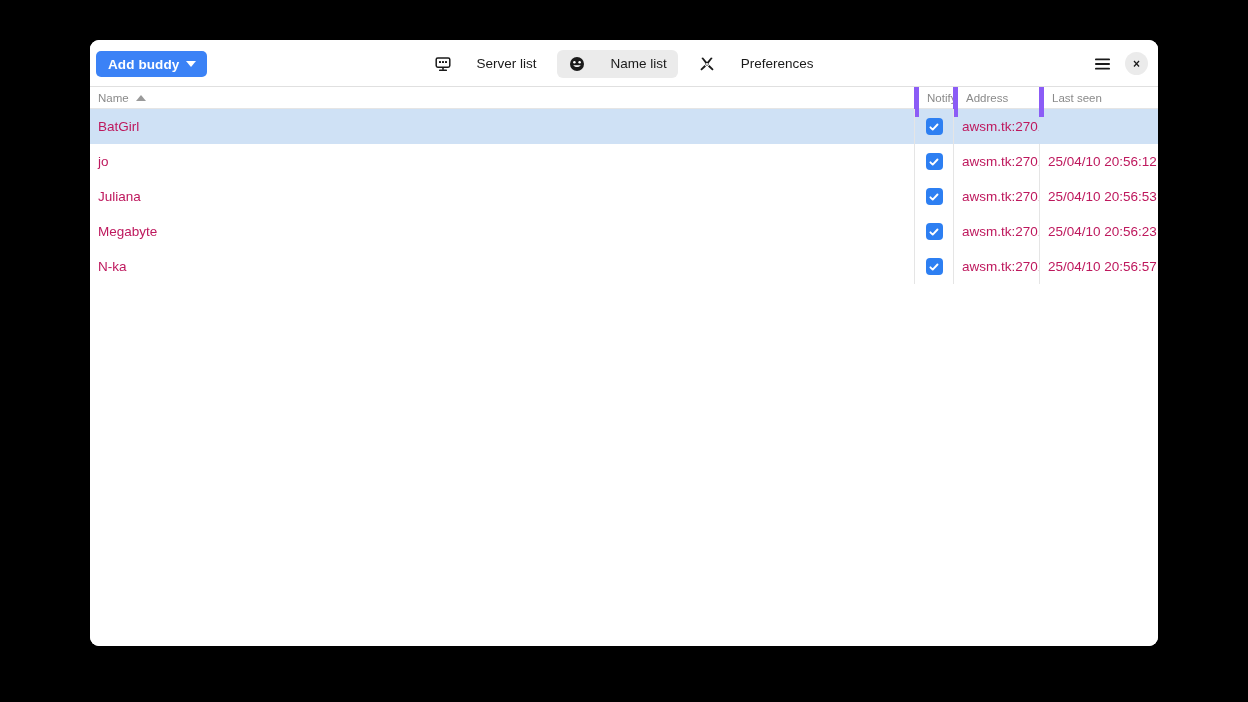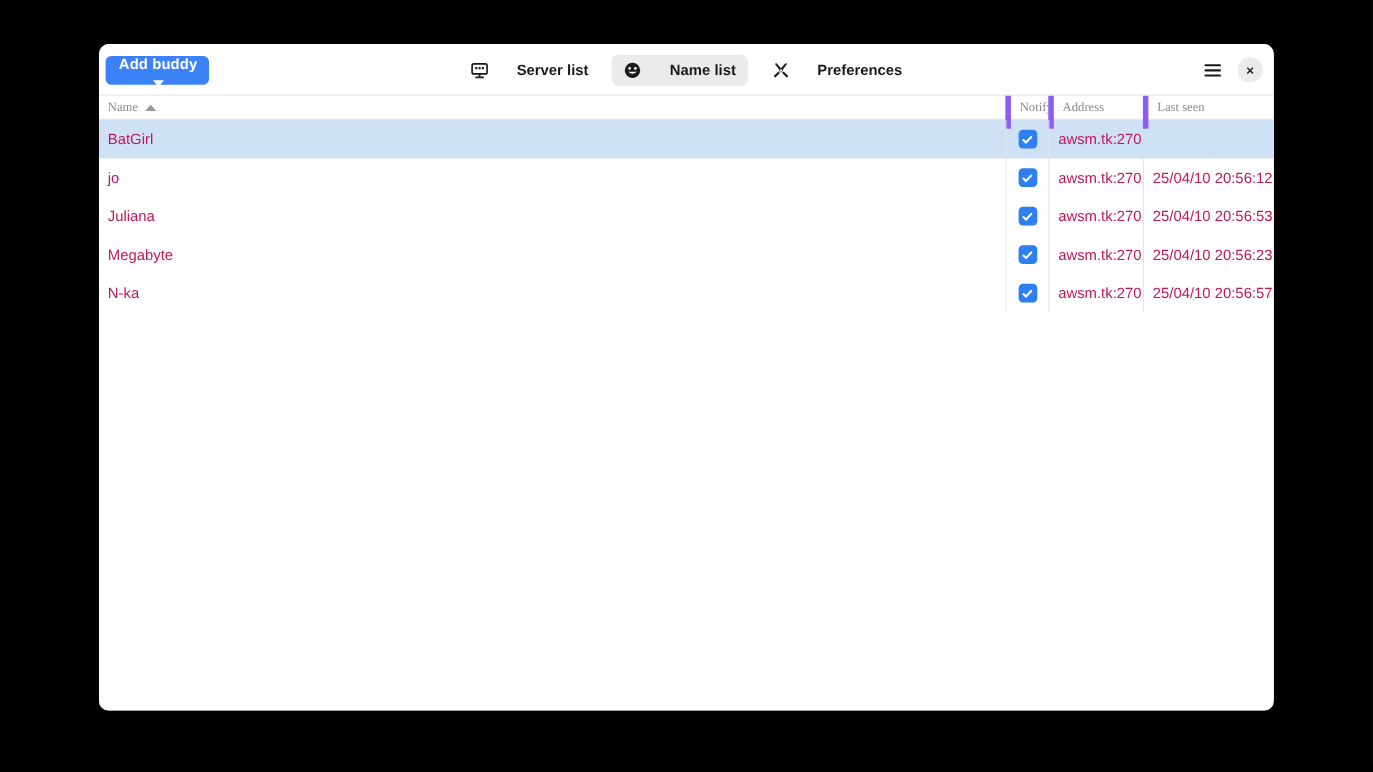--- a/index.html
+++ b/index.html
@@ -45,21 +45,20 @@
     border-radius: 5px;
     color: #ffffff;
     font-family: "Liberation Sans", sans-serif;
     font-size: 13.5px;
     font-weight: bold;
     letter-spacing: 0.1px;
     display: flex;
     align-items: center;
     gap: 7px;
     cursor: pointer;
-    flex-direction: column;
   }
 
   .caret-down {
     width: 0; height: 0;
     border-left: 5px solid transparent;
     border-right: 5px solid transparent;
     border-top: 6px solid #ffffff;
     display: block;
   }
 
@@ -77,21 +76,21 @@
     height: 28px;
     padding: 0 11px;
     display: flex;
     align-items: center;
     gap: 25px;
     border: none;
     background: transparent;
     border-radius: 6px;
     font-family: "Liberation Sans", sans-serif;
     font-size: 13.5px;
-    font-weight: bold;
+    font-weight: normal;
     color: #1a1a1a;
     cursor: pointer;
     white-space: nowrap;
   }
   .tab.active { background: #ebebeb; }
 
   .tab-icon { display: flex; align-items: center; justify-content: center; width: 17px; height: 17px; }
 
   #window-controls {
     position: absolute;
@@ -144,21 +143,21 @@
     color: #8a8a8a;
   }
 
   .hcell {
     height: 38px;
     display: flex;
     align-items: center;
     padding: 0 8px;
     font-size: 11.5px;
     color: #8a8a8a;
-    font-family: Liberation Serif, serif;
+    font-family: Liberation Sans, sans-serif;
     overflow: hidden;
     white-space: nowrap;
   }
   .hcell.div { border-left: 5px solid #8b5cf6; }
 
   .sort-asc {
     width: 0; height: 0;
     border-left: 5px solid transparent;
     border-right: 5px solid transparent;
     border-bottom: 6px solid #9a9a9a;

